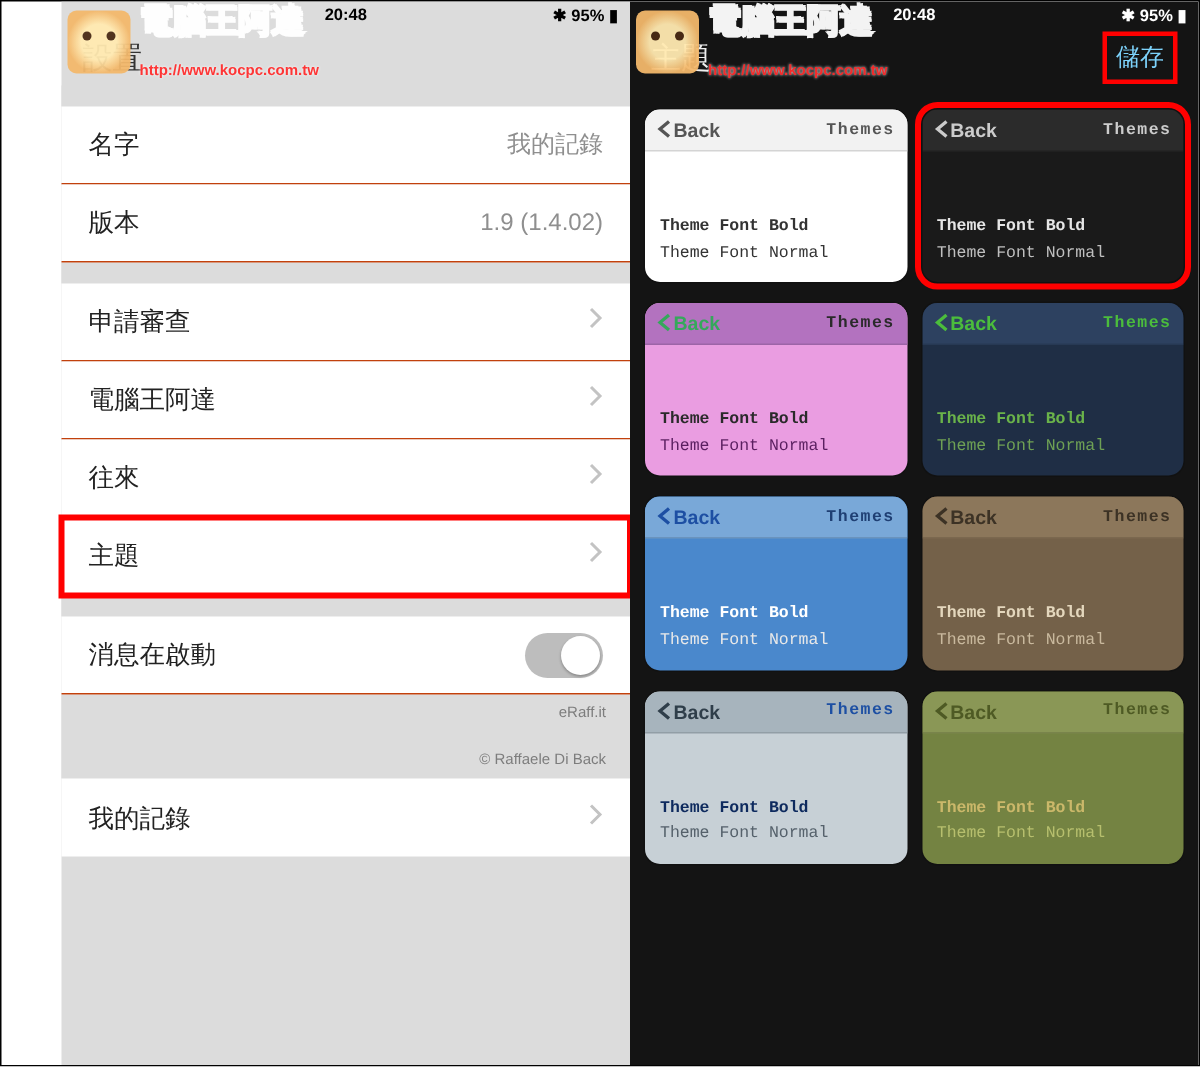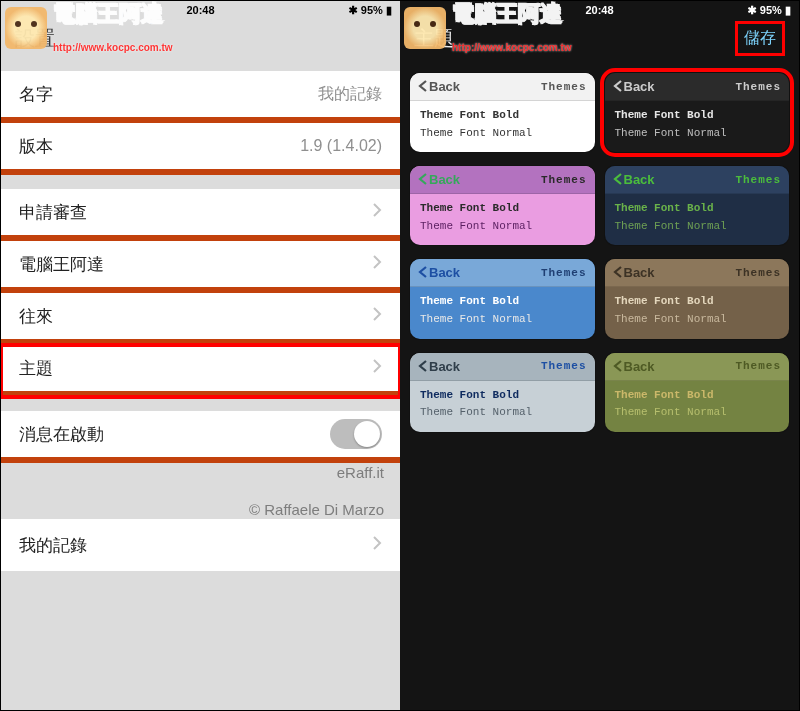--- a/index.html
+++ b/index.html
@@ -1,53 +1,53 @@
 <!DOCTYPE html>
 <html><head>
 <meta charset="utf-8">
 <style>
   * { box-sizing: border-box; margin: 0; padding: 0; }
   body { font-family: -apple-system, "Helvetica Neue", Arial, sans-serif; background: #fff; }
-  .stage { width: 800px; height: 711px; position: relative; border: 1px solid #000; overflow: hidden; display: flex; }
+  .stage { width: 800px; height: 711px; position: relative; border: 1px solid #000; overflow: hidden; display: flex; padding-left: 40px; }
   .screen { flex: 1 1 50%; position: relative; display: flex; flex-direction: column; }
   .left-screen { background: #dcdcdc; }
   .right-screen { background: #141414; color: #fff; }
 
   
   .status { height: 18px; display: flex; align-items: center; justify-content: space-between; padding: 0 8px; font-size: 11px; font-weight: 600; }
   .status .center { position: absolute; left: 0; right: 0; text-align: center; }
   .right-screen .status { color: #fff; }
   .left-screen .status { color: #000; }
   .status .carrier { visibility: hidden; } 
 
   
   .nav { height: 38px; display: flex; align-items: center; padding: 0 14px; font-size: 20px; }
   .left-screen .nav { color: #333; font-weight: 400; }
   .right-screen .nav { color: #eee; justify-content: space-between; }
   .nav .spacer { flex: 1; }
   .save-btn { font-size: 16px; color: #7dd3fc; border: 3px solid #ff0000; padding: 4px 6px; font-weight: 500; }
   .group-gap { height: 14px; background: #dcdcdc; }
-  .row { height: 52px; display: flex; align-items: center; padding: 0 18px; background: #fff; border-bottom: 6px solid #c2410c; font-size: 17px; color: #222; position: relative; }
+  .row { height: 52px; display: flex; align-items: center; padding: 0 18px; background: #fff; border-bottom: 1px solid #c2410c; font-size: 17px; color: #222; position: relative; }
   .row .value { margin-left: auto; color: #8f8f8f; font-size: 16px; }
   .row .chev { margin-left: auto; color: #c3c3c3; }
   .row.highlight { outline: 4px solid #ff0000; outline-offset: -2px; }
   .toggle { margin-left: auto; width: 52px; height: 30px; border-radius: 15px; background: #bdbdbd; position: relative; }
   .toggle .knob { position: absolute; right: 2px; top: 2px; width: 26px; height: 26px; border-radius: 50%; background: #fff; box-shadow: 0 1px 2px rgba(0,0,0,.3); }
-  .credits { height: 56px; background: #dcdcdc; display: flex; flex-direction: column; align-items: flex-end; justify-content: center; padding: 0 16px; font-size: 15px; color: #7d7d7d; gap: 20px; }
+  .credits { height: 56px; background: #dcdcdc; display: flex; flex-direction: column; align-items: flex-end; justify-content: center; padding: 0 16px; font-size: 10px; color: #7d7d7d; gap: 20px; }
 
   
   .theme-scroll { flex: 1; padding: 16px 10px; overflow: hidden; }
   .theme-grid { display: grid; grid-template-columns: 1fr 1fr; gap: 14px 10px; }
   .theme-card { border-radius: 10px; padding: 0; overflow: hidden; font-family: "Courier New", monospace; box-shadow: 0 0 0 1px rgba(0,0,0,.15); }
   .theme-card.selected { outline: 4px solid #ff0000; outline-offset: 1px; }
   .tc-head { height: 28px; display: flex; align-items: center; padding: 0 8px; font-size: 12px; border-bottom: 1px solid rgba(0,0,0,.12); }
   .tc-head .back { display: flex; align-items: flex-start; gap: 1px; font-weight: 600; font-size: 13px; font-family: -apple-system, Arial, sans-serif; }
   .tc-head .tlabel { margin-left: auto; font-weight: 700; letter-spacing: 1px; font-size: 11px; }
   .tc-body { padding: 6px 10px 10px 10px; font-size: 11px; line-height: 1.6; }
-  .tc-body .bold { font-weight: 700; }
+  .tc-body .bold { font-weight: 700; margin-top: 36px; }
 
   
   .t-light { background: #fff; color: #333; }
   .t-light .tc-head { background: #f2f2f2; color: #555; }
   .t-light .back { color: #555; }
 
   .t-dark { background: #1a1a1a; color: #bfbfbf; }
   .t-dark .tc-head { background: #2b2b2b; color: #ccc; }
   .t-dark .bold { color: #e6e6e6; }
 
@@ -164,21 +164,21 @@
 
     <div class="row">
       <span>消息在啟動</span>
       <span class="toggle">
           <span class="knob"></span>
         </span>
     </div>
 
     <div class="credits">
       <span>eRaff.it</span>
-      <span>© Raffaele Di Marzo</span>
+      <span>© Raffaele Di Back</span>
     </div>
 
     <div class="row" style="border-bottom:none;">
       <span>我的記錄</span>
       <span class="chev"><svg class="chevron" viewBox="0 0 10 16">
             <polyline points="2,2 8,8 2,14"></polyline>
           </svg></span>
     </div>
   </div>
 

